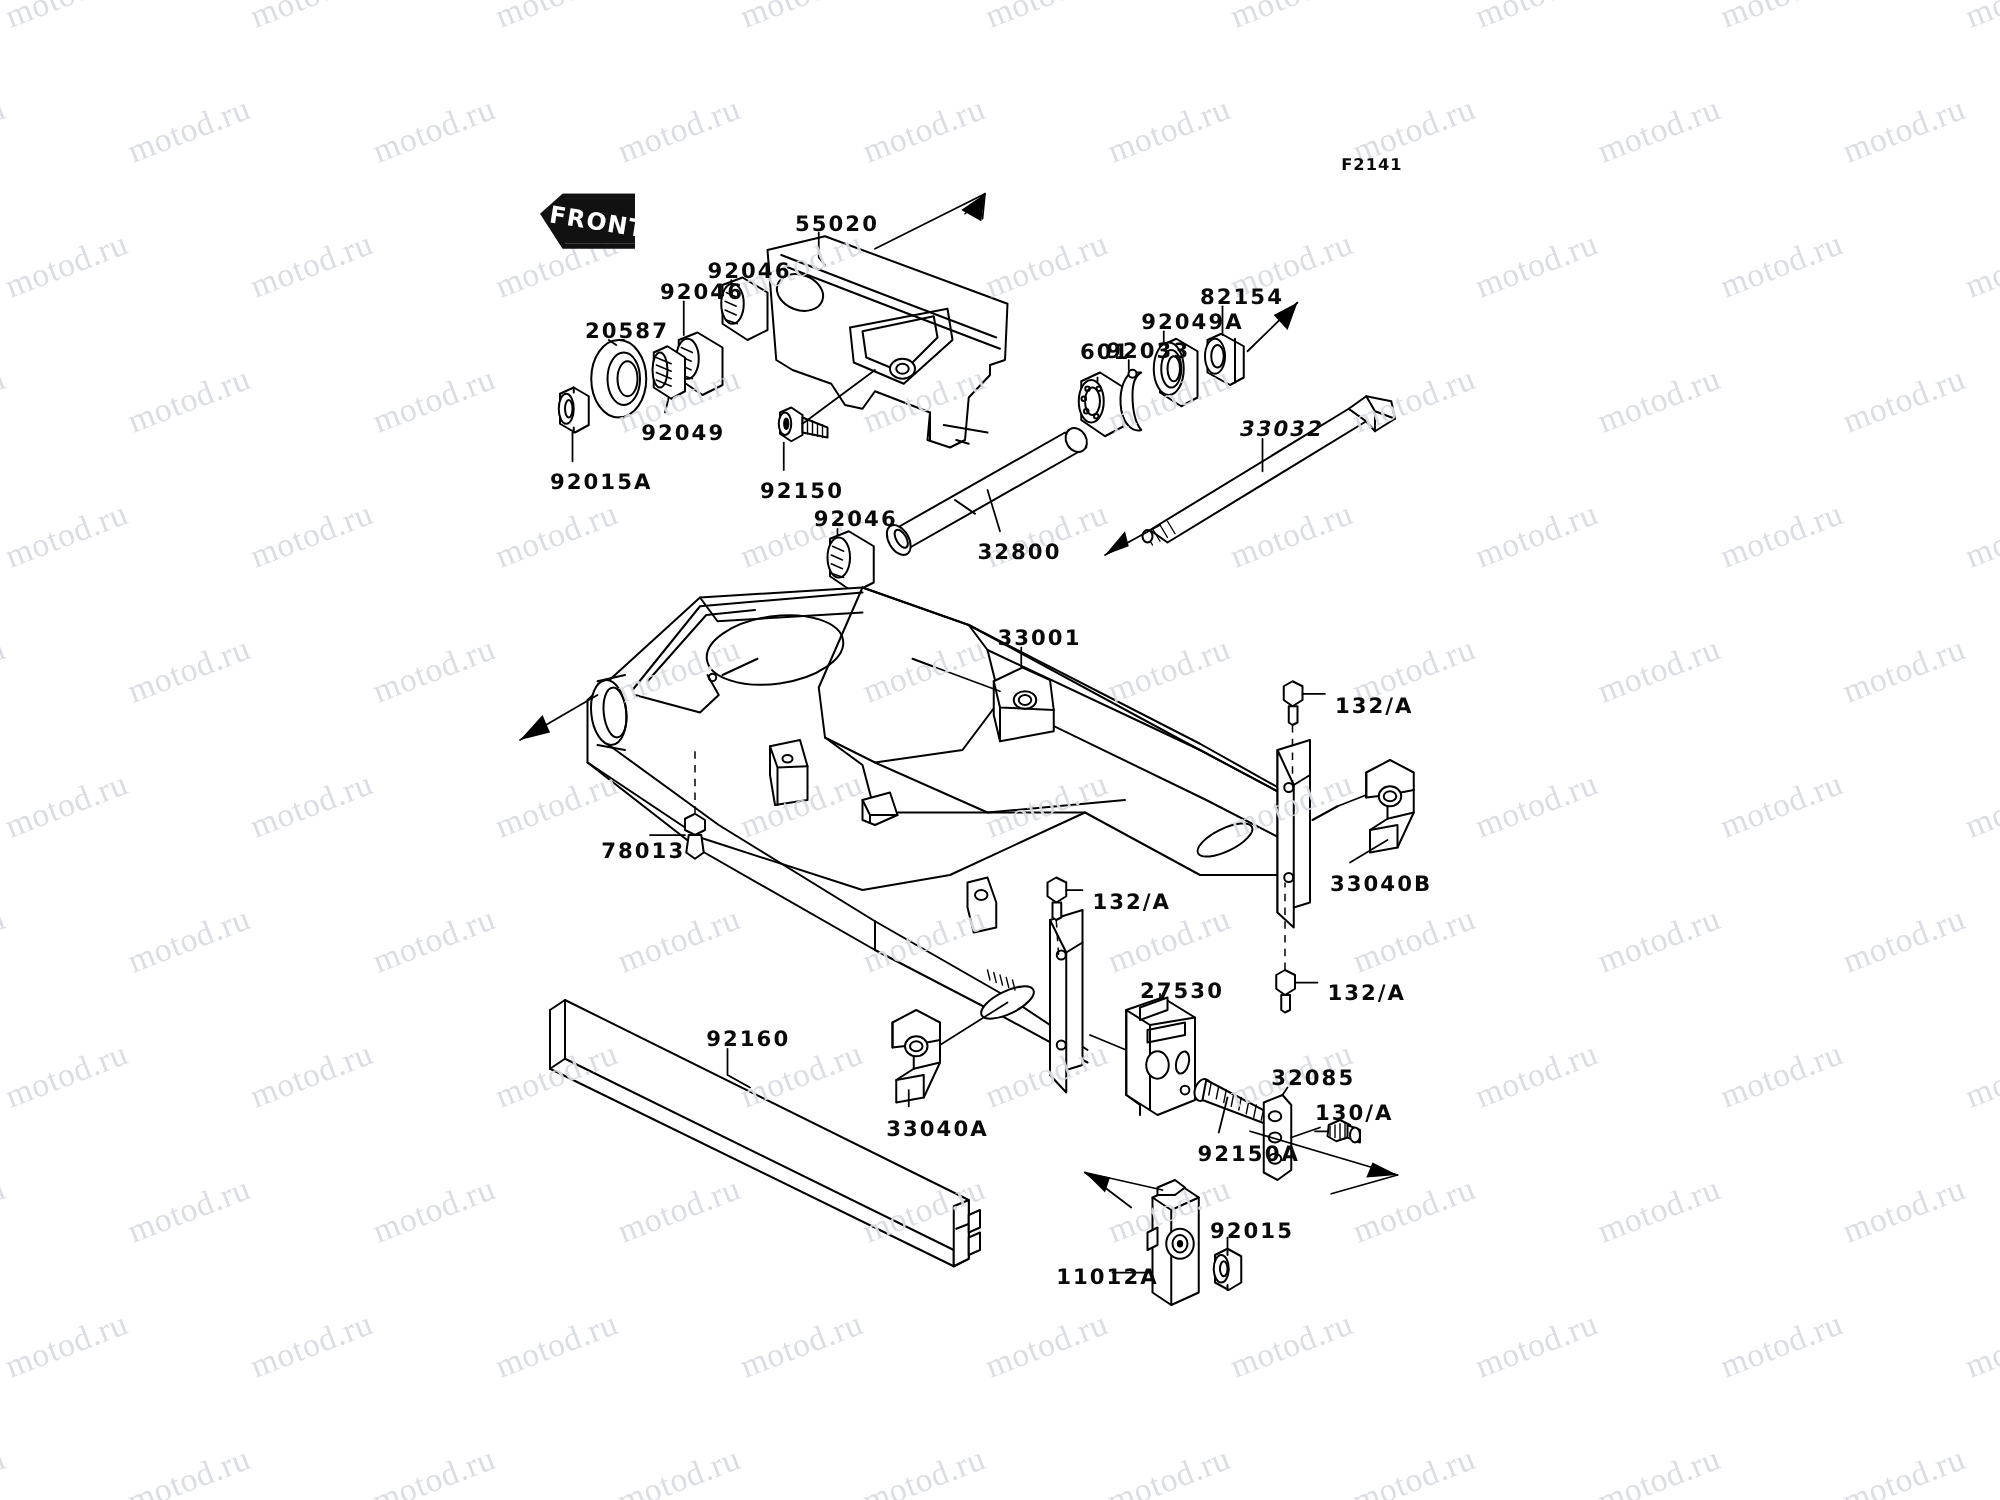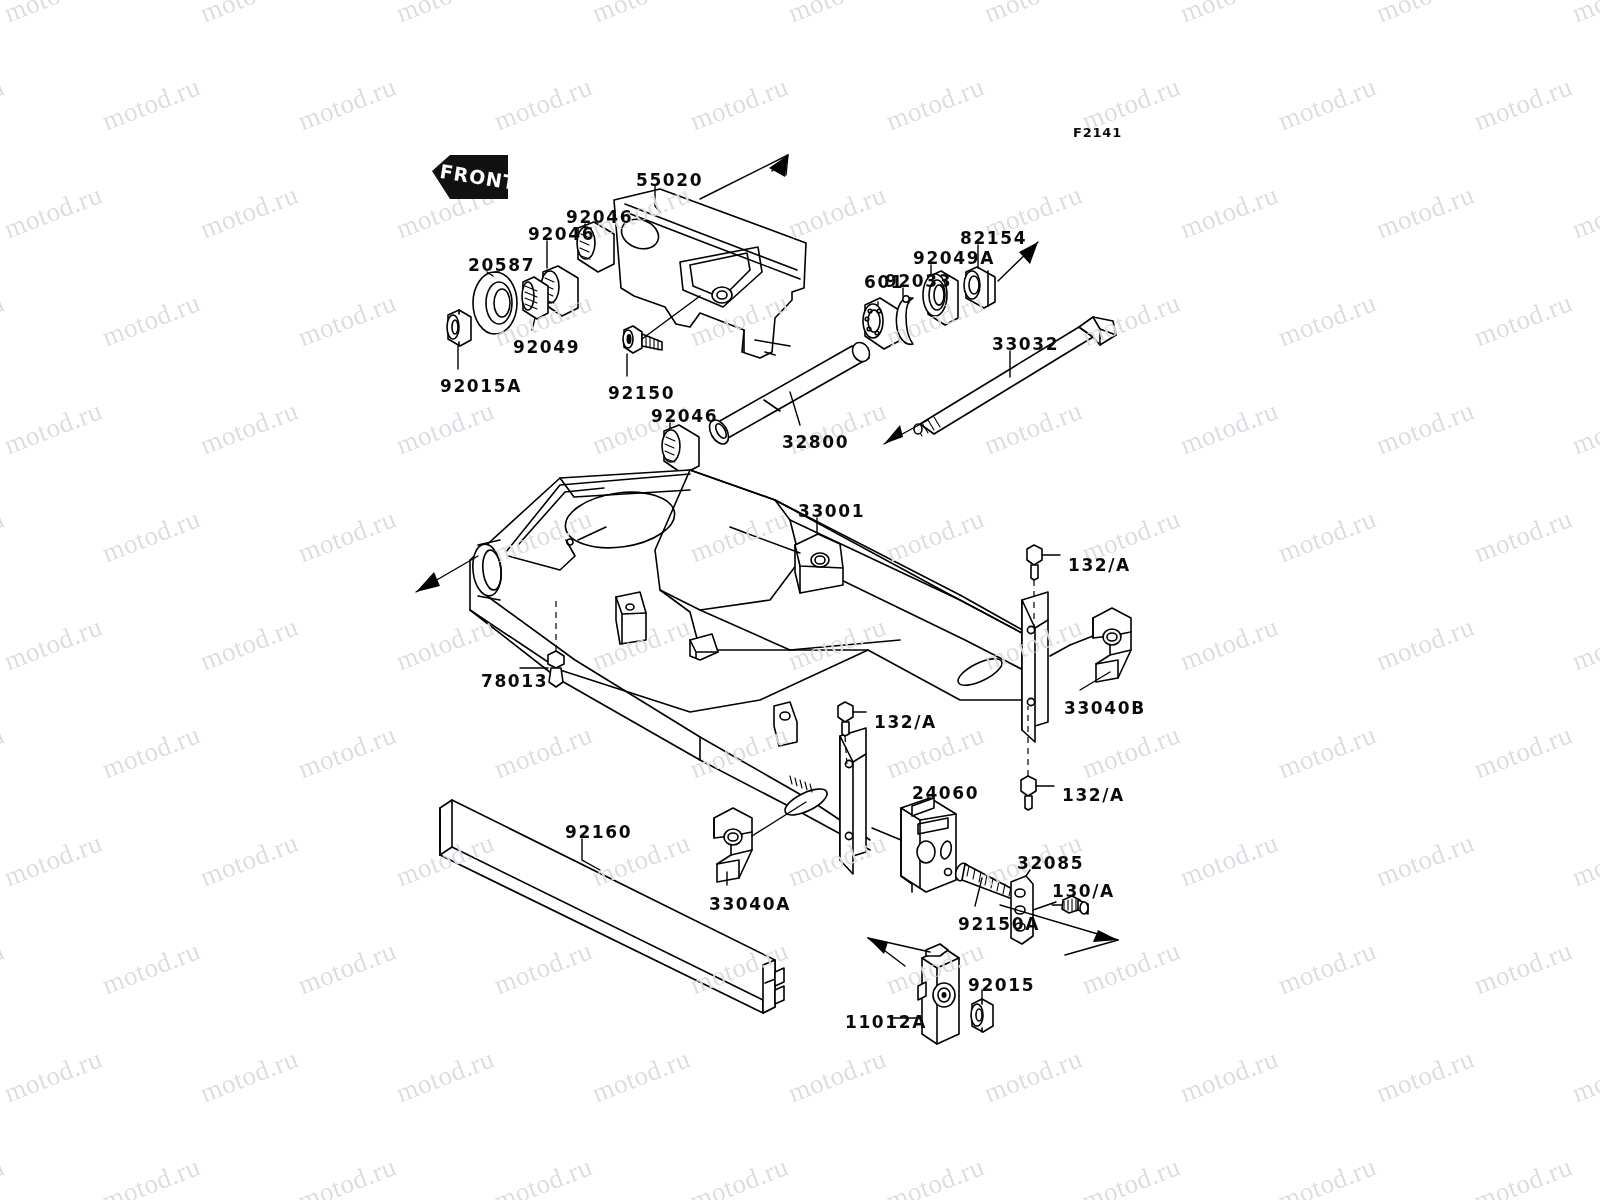--- a/index.html
+++ b/index.html
@@ -529,30 +529,30 @@
       <div class="lbl" style="left: 468px; top: 257px;">20587</div>
       <div class="lbl" style="left: 513px; top: 339px;">92049</div>
       <div class="lbl" style="left: 440px; top: 378px;">92015A</div>
       <div class="lbl" style="left: 608px; top: 385px;">92150</div>
       <div class="lbl" style="left: 651px; top: 408px;">92046</div>
       <div class="lbl" style="left: 782px; top: 434px;">32800</div>
       <div class="lbl" style="left: 864px; top: 274px;">601</div>
       <div class="lbl" style="left: 885px; top: 273px;">92033</div>
       <div class="lbl" style="left: 913px; top: 250px;">92049A</div>
       <div class="lbl" style="left: 960px; top: 230px;">82154</div>
-      <div class="lbl" style="left: 992px; top: 336px;">33032</div>
+      <div class="lbl" style="left: 992px; top: 336px; font-style: italic;">33032</div>
       <div class="lbl" style="left: 798px; top: 503px;">33001</div>
       <div class="lbl" style="left: 1068px; top: 557px;">132/A</div>
       <div class="lbl" style="left: 1064px; top: 700px;">33040B</div>
       <div class="lbl" style="left: 1062px; top: 787px;">132/A</div>
       <div class="lbl" style="left: 874px; top: 714px;">132/A</div>
       <div class="lbl" style="left: 481px; top: 673px;">78013</div>
       <div class="lbl" style="left: 565px; top: 824px;">92160</div>
       <div class="lbl" style="left: 709px; top: 896px;">33040A</div>
-      <div class="lbl" style="left: 912px; top: 785px;">24060</div>
+      <div class="lbl" style="left: 912px; top: 785px;">27530</div>
       <div class="lbl" style="left: 958px; top: 916px;">92150A</div>
       <div class="lbl" style="left: 1017px; top: 855px;">32085</div>
       <div class="lbl" style="left: 1052px; top: 883px;">130/A</div>
       <div class="lbl" style="left: 845px; top: 1014px; text-align: center;">11012A</div>
       <div class="lbl" style="left: 968px; top: 977px;">92015</div>
     </div>
 
   <svg id="frontBadge" viewBox="0 0 80 62">
     <path d="M2,28 L20,12 L78,12 L78,16 L22,16 L22,52 L78,52 L78,56 L20,56 Z" fill="#111"></path>
     <path d="M22,16 L78,16 L78,52 L22,52 Z" fill="#111"></path>

